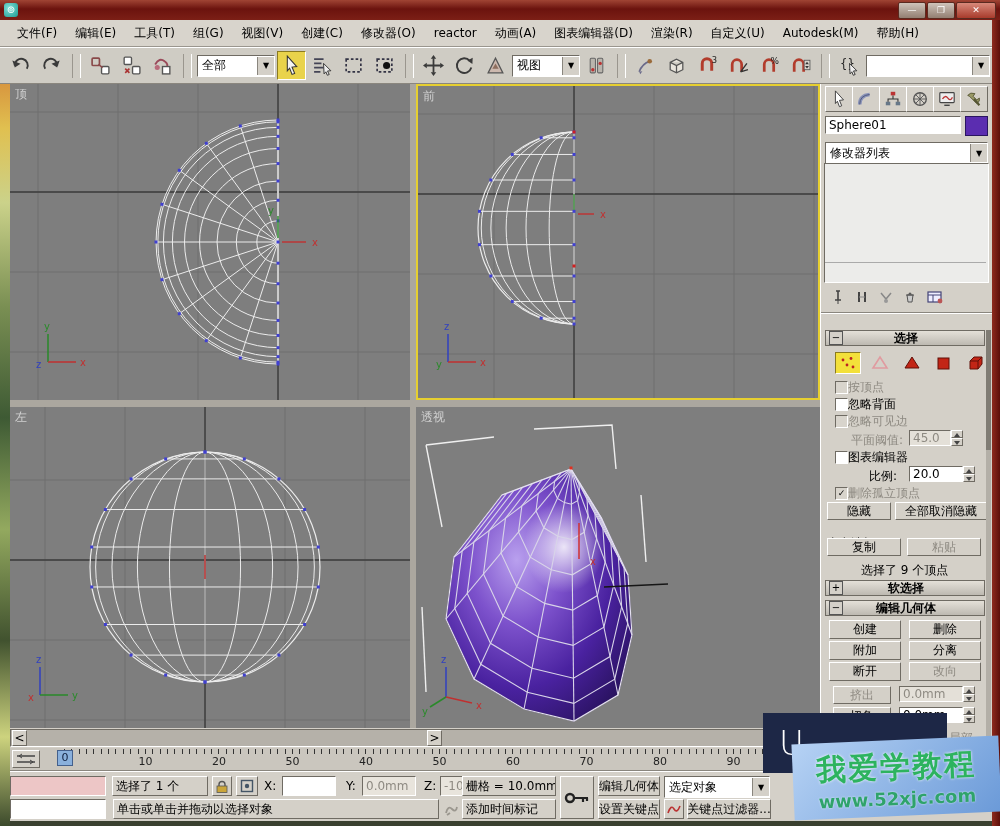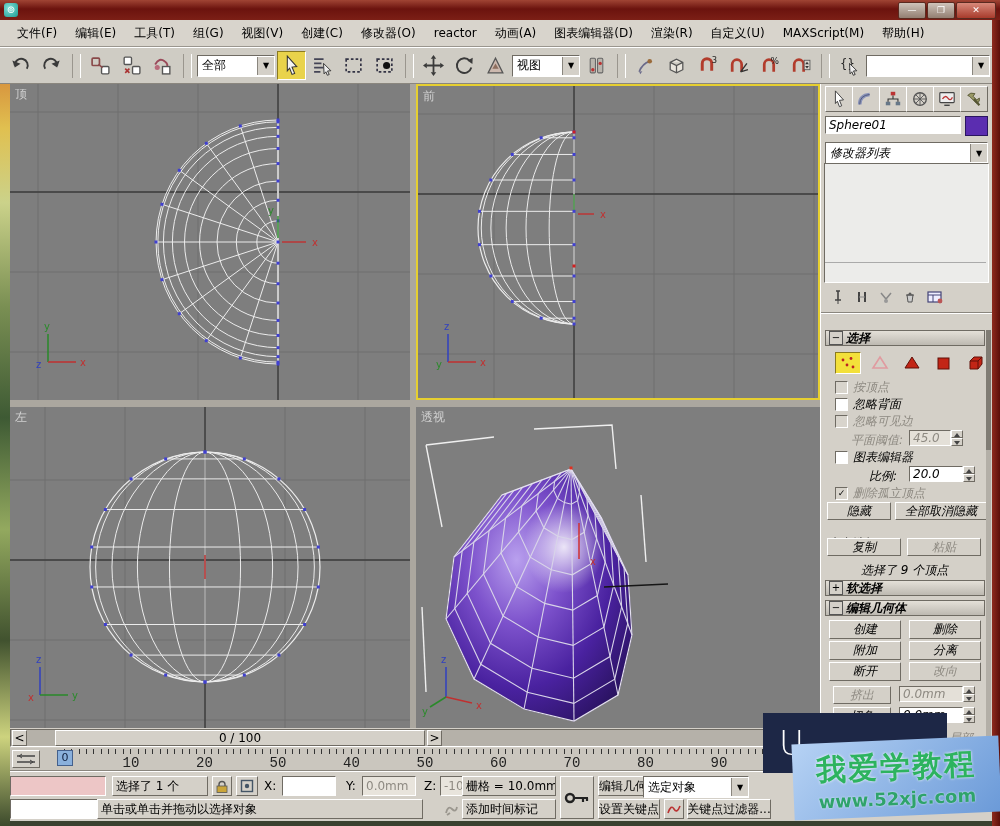--- a/index.html
+++ b/index.html
@@ -31,35 +31,35 @@
     display:flex;align-items:center;flex:none;font-size:12px;}
   .dd .ddtxt{padding:0 4px;flex:1;overflow:hidden;white-space:nowrap;}
   .dd .dda{width:16px;height:18px;background:#d4d0c8;border-left:1px solid #8a867e;
     display:flex;align-items:center;justify-content:center;font-size:8px;flex:none;}
   
   #vparea{left:10px;top:84px;width:810px;height:644px;background:#aba79f;}
   .vp{position:absolute;background:#7e7e7e;overflow:hidden;}
   .vp svg{position:absolute;left:0;top:0;}
   #vp-front{border:2px solid #e6cf30;}
   
-  #cmdpanel{left:820px;top:84px;width:172px;height:688px;background:#d4d0c8;border-left:1px solid #fff;box-sizing:border-box;font-style:italic;}
+  #cmdpanel{left:820px;top:84px;width:172px;height:688px;background:#d4d0c8;border-left:1px solid #fff;box-sizing:border-box;}
   .tabbtn{position:absolute;top:2px;width:26px;height:24px;background:#d4d0c8;border:1px solid;
     border-color:#fff #6f6b63 #6f6b63 #fff;display:flex;align-items:center;justify-content:center;}
   .tabbtn svg{width:18px;height:18px;}
   .field{background:#fff;border:1px solid;border-color:#6f6b63 #fff #fff #6f6b63;
     display:flex;align-items:center;padding:0 3px;box-sizing:border-box;overflow:hidden;white-space:nowrap;}
   .btn{background:#d4d0c8;border:1px solid;border-color:#fff #6f6b63 #6f6b63 #fff;
     display:flex;align-items:center;justify-content:center;box-sizing:border-box;white-space:nowrap;font-size:12px;}
   .btn.dis{color:#8e8a82;}
   .rollhdr{height:16px;background:linear-gradient(#e4e0d8,#bdb9b1);border:1px solid #6f6b63;
     display:flex;align-items:center;font-weight:bold;box-sizing:border-box;}
   .rollhdr .pm{width:12px;height:12px;border:1px solid #555;background:#d4d0c8;font-size:10px;line-height:11px;
     text-align:center;margin:0 3px;font-weight:normal;}
-  .rollhdr .rt{flex:1;margin-right:18px;}
-  .chkrow{position:absolute;display:flex;align-items:center;gap:5px;height:14px;}
+  .rollhdr .rt{flex:1;text-align:center;margin-right:18px;}
+  .chkrow{position:absolute;display:flex;align-items:center;height:14px;}
   .chk{width:11px;height:11px;background:#fff;border:1px solid;border-color:#6f6b63 #fff #fff #6f6b63;
     font-size:9px;line-height:10px;text-align:center;flex:none;}
   .chk.dis{background:#d8d4cc;}
   .dis-t{color:#8e8a82;}
   .spinbox{position:absolute;display:flex;}
   .spinval{height:16px;background:#fff;border:1px solid;border-color:#6f6b63 #fff #fff #6f6b63;
     padding:0 3px;box-sizing:border-box;line-height:14px;flex:1;overflow:hidden;}
   .spin{width:12px;height:16px;display:flex;flex-direction:column;flex:none;}
   .spin i{flex:1;background:#d4d0c8;border:1px solid;border-color:#fff #6f6b63 #6f6b63 #fff;position:relative;}
   .spin i::after{content:"";position:absolute;left:2px;border-left:3px solid transparent;border-right:3px solid transparent;}
@@ -71,21 +71,21 @@
   
   #timeslider{left:10px;top:729px;width:758px;height:18px;background:#b5b1a9;border:1px solid;
     border-color:#6f6b63 #fff #fff #6f6b63;box-sizing:border-box;}
   #trackbar{left:10px;top:748px;width:758px;height:22px;background:#cac6be;border-bottom:1px solid #8a867e;}
   #statusbar{left:0;top:771px;width:1000px;height:50px;background:#d4d0c8;border-top:1px solid #fff;}
   #bottomstrip{left:0;top:821px;width:1000px;height:5px;background:#3a402f;}
   #rightstrip{left:992px;top:20px;width:8px;height:806px;background:linear-gradient(90deg,#8e2a1e,#5c0f0a);}
   #leftstrip{left:0;top:84px;width:10px;height:742px;
     background:linear-gradient(#d8973f,#e0c050 6%,#cbd28a 16%,#7a8f53 30%,#3e5a34 45%,#93a95f 60%,#41522f 75%,#cdd37e 88%,#3c4a2c);}
   .tick{position:absolute;top:1px;width:1px;height:5px;background:#333;}
-  .ticknum{position:absolute;top:7px;width:30px;margin-left:-15px;text-align:left;font-size:14px;color:#222;font-family:Liberation Mono, monospace;}
+  .ticknum{position:absolute;top:7px;width:30px;margin-left:-15px;text-align:right;font-size:11px;color:#222;}
   #framemarker{position:absolute;top:2px;width:14px;height:14px;background:#8ab0dc;border:1px solid #44608c;
     text-align:center;font-size:11px;line-height:13px;color:#102040;}
   .sfield{position:absolute;height:20px;background:#fff;border:1px solid;border-color:#6f6b63 #fff #fff #6f6b63;
     box-sizing:border-box;padding:0 3px;line-height:18px;overflow:hidden;white-space:nowrap;}
   .slabel{position:absolute;height:20px;line-height:20px;}
   .sbtn{position:absolute;box-sizing:border-box;}
   
   #wm-navy{left:763px;top:713px;width:184px;height:60px;background:#1d2746;z-index:40;
     color:#eef;display:flex;align-items:center;padding-left:16px;box-sizing:border-box;}
   #wm-navy .u{font-size:34px;color:#fff;font-weight:200;}
@@ -117,21 +117,21 @@
     <span class="menu-item">工具(T)</span>
     <span class="menu-item">组(G)</span>
     <span class="menu-item">视图(V)</span>
     <span class="menu-item">创建(C)</span>
     <span class="menu-item">修改器(O)</span>
     <span class="menu-item">reactor</span>
     <span class="menu-item">动画(A)</span>
     <span class="menu-item">图表编辑器(D)</span>
     <span class="menu-item">渲染(R)</span>
     <span class="menu-item">自定义(U)</span>
-    <span class="menu-item">MAXScript(M)</span>
+    <span class="menu-item">Autodesk(M)</span>
     <span class="menu-item">帮助(H)</span>
   </div>
 
   <div id="toolbar" class="abs">
     <span class="ti">
         <svg viewBox="0 0 20 20">
           <path d="M16 13a6.2 6.2 0 1 0-11.5-3" fill="none" stroke="#3a3a3a" stroke-width="1.8"></path>
           <path d="M2.2 5.2 L4.6 12 L10 8.4 Z" fill="#3a3a3a"></path>
         </svg>
       </span>
@@ -736,23 +736,20 @@
     </div>
     <span class="abs dis-t" style="left:128px;top:646px">局部</span>
   </div>
 
   <div id="scrollgroove" class="abs"></div>
   <div id="scrollthumb" class="abs"></div>
 
   <div id="timeslider" class="abs">
     <div class="btn abs" style="left:1px;top:0px;width:15px;height:16px">
         <span>&lt;</span>
-      </div>
-    <div class="btn abs" style="left:44px;top:0px;width:370px;height:16px">
-        <span>0 / 100</span>
       </div>
     <div class="btn abs" style="left:416px;top:0px;width:15px;height:16px">
         <span>&gt;</span>
       </div>
   </div>
 
   <div id="trackbar" class="abs">
     <div class="btn abs" style="left:2px;top:2px;width:28px;height:18px">
       <svg width="20" height="12">
           <path d="M1 3h18M1 9h18" stroke="#444" stroke-width="1.6"></path>
@@ -887,41 +884,41 @@
           <circle cx="7" cy="7" r="2.2" fill="#456"></circle>
         </svg>
     </div>
     <span class="slabel" style="left:264px;top:4px">X:</span>
     <div class="sfield" style="left:282px;top:4px;width:54px"><span></span></div>
     <span class="slabel" style="left:346px;top:4px">Y:</span>
     <div class="sfield dis-t" style="left:362px;top:4px;width:54px;background:#e8e4dc"><span>0.0mm</span></div>
     <span class="slabel" style="left:424px;top:4px">Z:</span>
     <div class="sfield dis-t" style="left:440px;top:4px;width:64px;background:#e8e4dc"><span>-108.064m</span></div>
 
-    <div class="sfield" style="left:97px;top:27px;width:326px;background:#d4d0c8;border-color:#fff #6f6b63 #6f6b63 #fff"><span>单击或单击并拖动以选择对象</span></div>
+    <div class="sfield" style="left:113px;top:27px;width:326px;background:#d4d0c8;border-color:#fff #6f6b63 #6f6b63 #fff"><span>单击或单击并拖动以选择对象</span></div>
     <svg class="abs" style="left:443px;top:29px" width="16" height="16">
         <path d="M3 12 Q5 4 9 8 T14 6 M4 14l3-2" fill="none" stroke="#9a968e" stroke-width="1.8"></path>
       </svg>
 
     <div class="sfield" style="left:462px;top:4px;width:94px;background:#d4d0c8;border-color:#fff #6f6b63 #6f6b63 #fff"><span>栅格 = 10.0mm</span></div>
     <div class="sfield" style="left:462px;top:27px;width:94px;background:#d4d0c8;border-color:#fff #6f6b63 #6f6b63 #fff"><span>添加时间标记</span></div>
 
     <div class="btn sbtn" style="left:560px;top:4px;width:34px;height:43px">
       <svg width="26" height="18">
           <circle cx="6" cy="9" r="4" fill="none" stroke="#222" stroke-width="2.4"></circle>
           <path d="M10 9h14M19 9v4M23 9v3" stroke="#222" stroke-width="2.2"></path>
         </svg>
     </div>
     <div class="btn sbtn" style="left:598px;top:4px;width:62px;height:20px">
         <span>编辑几何体</span>
       </div>
     <div class="btn sbtn" style="left:598px;top:27px;width:62px;height:20px">
         <span>设置关键点</span>
       </div>
-    <div class="dd abs" style="left:643px;top:4px;width:104px">
+    <div class="dd abs" style="left:664px;top:4px;width:104px">
         <span class="ddtxt">选定对象</span>
         <span class="dda">▼</span>
       </div>
     <div class="btn sbtn" style="left:664px;top:27px;width:20px;height:20px">
       <svg width="14" height="12">
           <path d="M1 10 Q4 1 7 6 T13 3" fill="none" stroke="#b33" stroke-width="1.6"></path>
         </svg>
     </div>
     <div class="btn sbtn" style="left:687px;top:27px;width:84px;height:20px">
         <span>关键点过滤器...</span>

